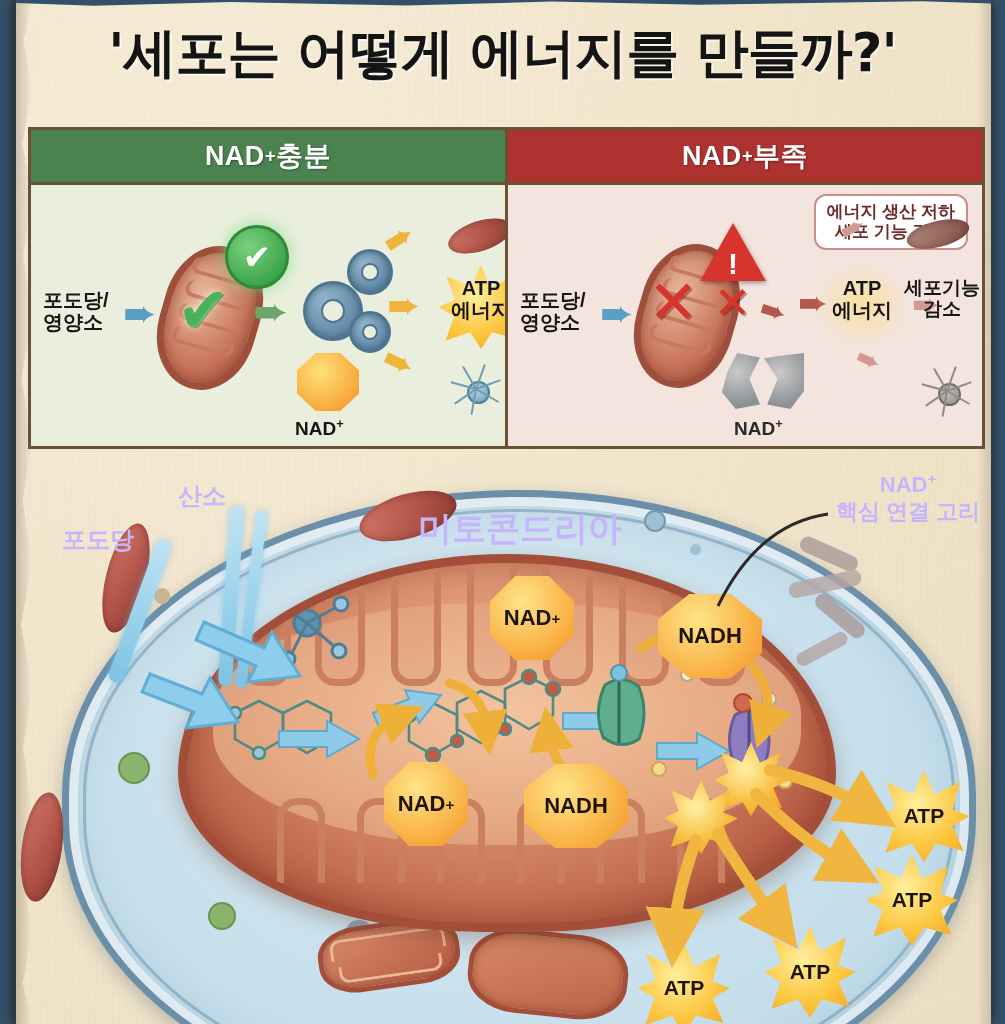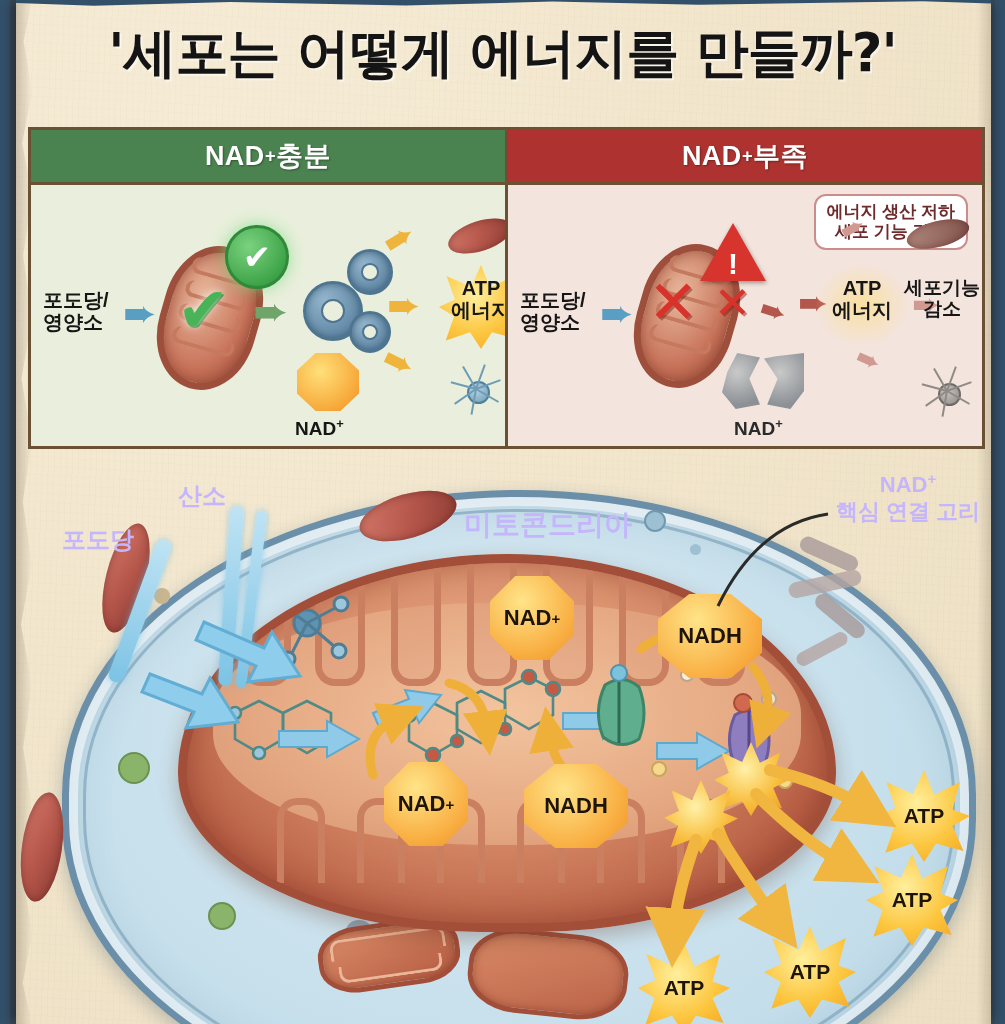--- a/index.html
+++ b/index.html
@@ -180,21 +180,21 @@
     box-shadow:0 0 22px 7px rgba(255,205,90,.8);
     display:flex;align-items:center;justify-content:center;
     font-size:21px;font-weight:700;color:#1d1404;}
   .spark{position:absolute;width:74px;height:74px;
     clip-path:polygon(50% 0,62% 28%,90% 14%,80% 44%,100% 52%,80% 62%,92% 90%,
       62% 80%,50% 100%,38% 80%,9% 91%,19% 62%,0 51%,20% 42%,10% 14%,38% 27%);
     background:radial-gradient(circle at 42% 36%,#fff1a8,#f8bd3c 55%,#e89a1e);
     box-shadow:0 0 30px 12px rgba(255,200,80,.85);}
 
   .ctext{position:absolute;font-weight:700;color:#c4b5fd;}
-  .ctext.big{font-size:28px;margin-left:46px;}
+  .ctext.big{font-size:34px;}
   .ctext.lead{font-size:24px;}
   .ctext.right{font-size:22px;text-align:center;line-height:1.2;}
 
   .blue-stream{position:absolute;background:linear-gradient(180deg,#bfe3f4,#7cc3e4);
     border-radius:40px;box-shadow:0 0 6px rgba(120,190,225,.7);}
 
   svg.ov{position:absolute;left:0;top:0;width:100%;height:100%;overflow:visible;pointer-events:none;}
   .organelle{position:absolute;border-radius:50%;}
 </style>
 </head>

